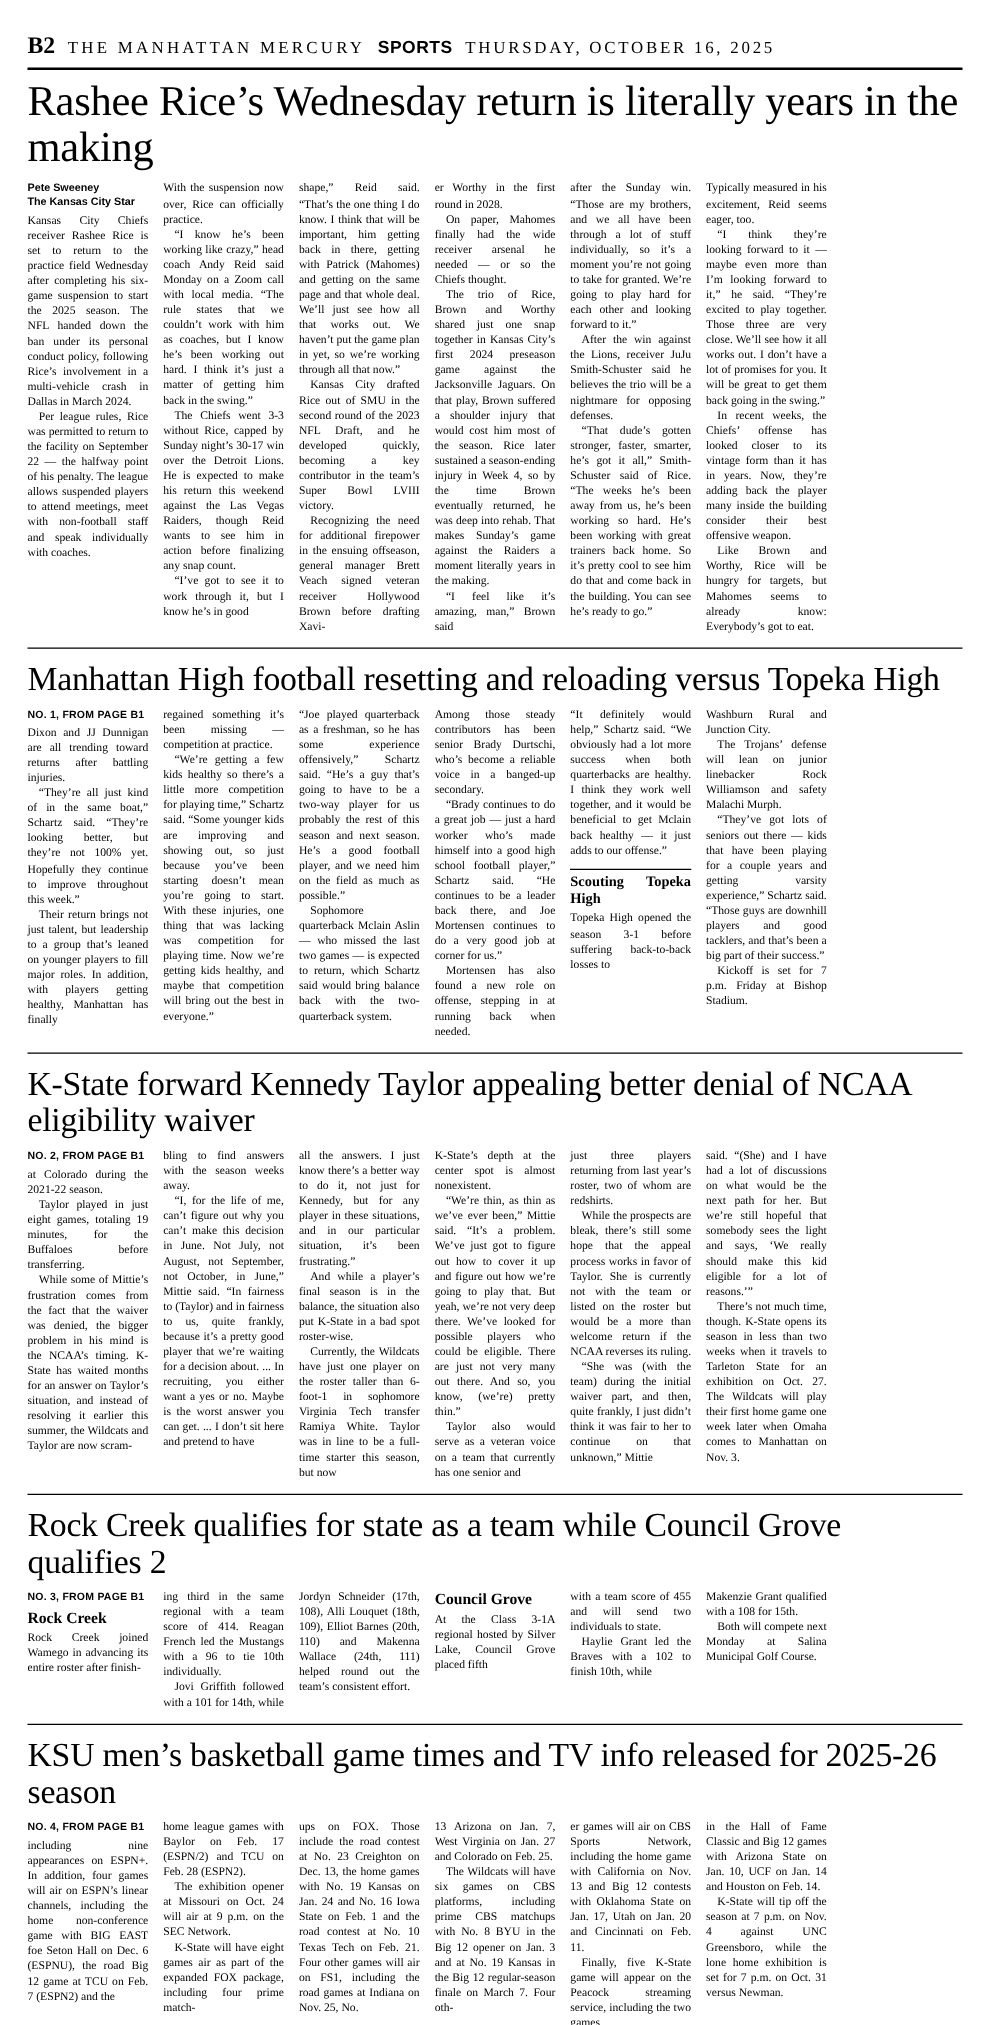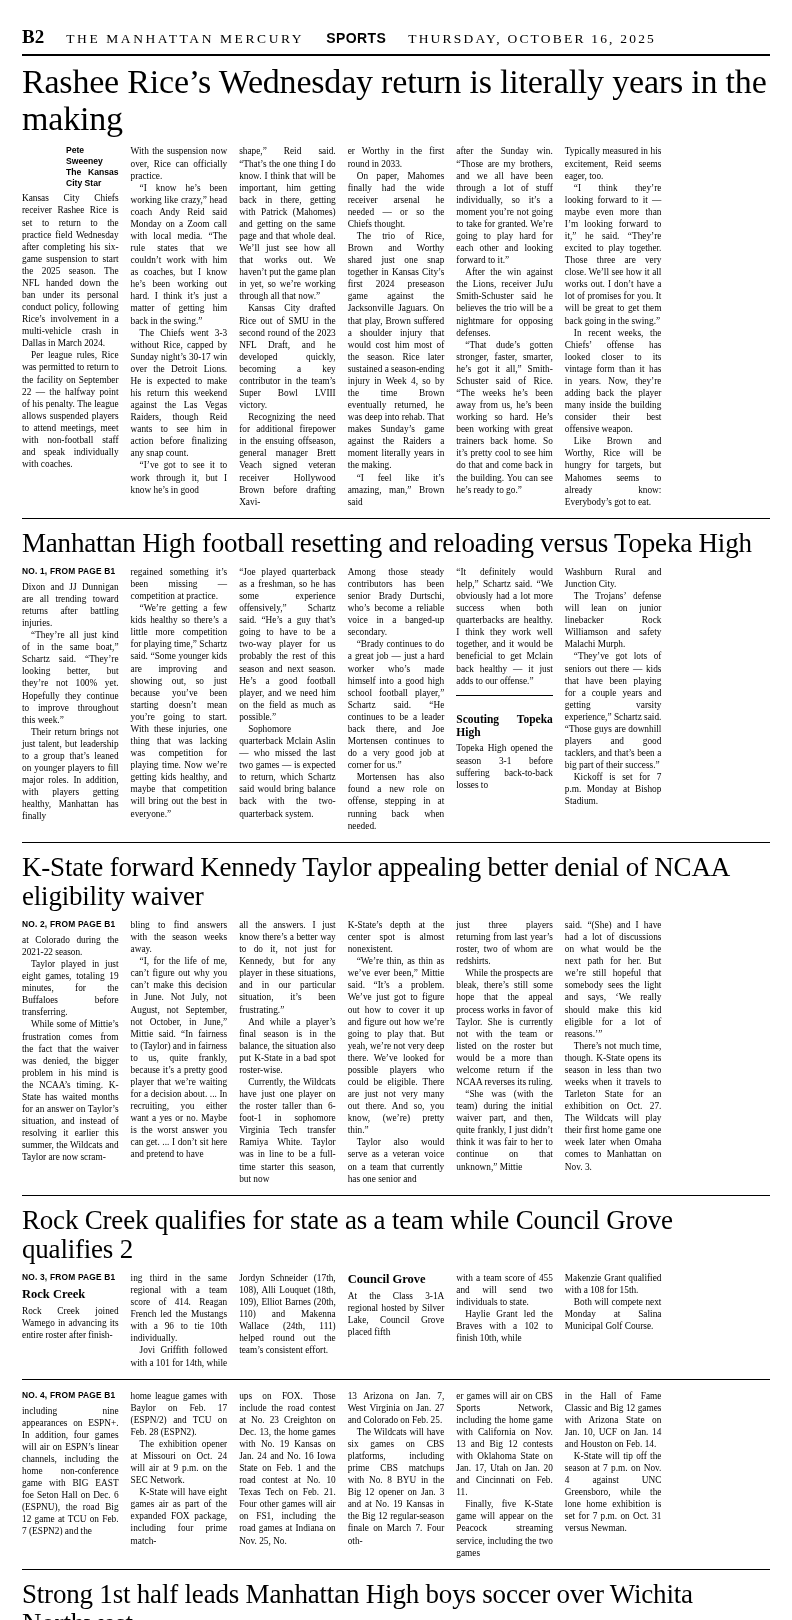--- a/index.html
+++ b/index.html
@@ -9,21 +9,21 @@
     background: #ffffff;
     font-family: "Liberation Serif", serif;
     color: #000;
   }
   .page { width: 792px; min-height: 1620px; padding: 26px 22px 14px 22px; }
 
   
   .masthead {
     display: flex;
     align-items: baseline;
-    gap: 22px;
+    gap: 10px;
     border-bottom: 2px solid #000;
     padding-bottom: 6px;
     margin-bottom: 8px;
   }
   .folio {
     font-family: "Liberation Serif", serif;
     font-weight: bold;
     font-size: 19px;
     letter-spacing: 0px;
   }
@@ -53,39 +53,39 @@
   .headline {
     font-family: "Liberation Serif", serif;
     font-size: 27px;
     font-weight: normal;
     line-height: 1.08;
     margin: 4px 0 8px 0;
     letter-spacing: -0.2px;
   }
   .headline.big { font-size: 34px; }
 
-  .byline { font-family: "Liberation Sans", sans-serif; font-size: 8.6px; font-weight: bold; line-height: 1.25; margin-left: 44px; }
+  .byline { font-family: "Liberation Sans", sans-serif; font-size: 8.6px; font-weight: bold; line-height: 1.25; }
   .jumpline { font-family: "Liberation Sans", sans-serif; font-size: 8.4px; font-weight: bold; text-transform: uppercase; letter-spacing: 0.2px; margin-bottom: 4px;}
 
   
   .colgrid { display: grid; gap: 0 12px; }
   .g7 { grid-template-columns: repeat(7, 1fr); }
   .colbox { font-size: 9.3px; line-height: 1.30; text-align: justify; hyphens: auto; -webkit-hyphens: auto; }
   .colbox p { margin: 0; text-indent: 9px; }
   .colbox p.noindent { text-indent: 0; }
 
   .subhead {
     font-family: "Liberation Serif", serif;
     font-weight: bold;
     font-size: 12.5px;
     line-height: 1.12;
     margin: 0 0 4px 0;
   }
   .subhead.sm { font-size: 11.5px; }
-  .ruleabove { border-top: 1px solid #000; padding-top: 17px; margin-top: 4px; }
+  .ruleabove { border-top: 1px solid #000; padding-top: 4px; margin-top: 4px; }
 
   .spacer-sm { height: 4px; }
 </style>
 </head>
 <body>
 
 <div class="page">
 
   <div class="masthead">
     <div class="folio">B2</div>
@@ -109,21 +109,21 @@
         <p>“I know he’s been working like crazy,” head coach Andy Reid said Monday on a Zoom call with local media. “The rule states that we couldn’t work with him as coaches, but I know he’s been working out hard. I think it’s just a matter of getting him back in the swing.”</p>
         <p>The Chiefs went 3-3 without Rice, capped by Sunday night’s 30-17 win over the Detroit Lions. He is expected to make his return this weekend against the Las Vegas Raiders, though Reid wants to see him in action before finalizing any snap count.</p>
         <p>“I’ve got to see it to work through it, but I know he’s in good</p>
       </div>
       <div class="colbox">
         <p class="noindent">shape,” Reid said. “That’s the one thing I do know. I think that will be important, him getting back in there, getting with Patrick (Mahomes) and getting on the same page and that whole deal. We’ll just see how all that works out. We haven’t put the game plan in yet, so we’re working through all that now.”</p>
         <p>Kansas City drafted Rice out of SMU in the second round of the 2023 NFL Draft, and he developed quickly, becoming a key contributor in the team’s Super Bowl LVIII victory.</p>
         <p>Recognizing the need for additional firepower in the ensuing offseason, general manager Brett Veach signed veteran receiver Hollywood Brown before drafting Xavi-</p>
       </div>
       <div class="colbox">
-        <p class="noindent">er Worthy in the first round in 2033.</p>
+        <p class="noindent">er Worthy in the first round in 2028.</p>
         <p>On paper, Mahomes finally had the wide receiver arsenal he needed — or so the Chiefs thought.</p>
         <p>The trio of Rice, Brown and Worthy shared just one snap together in Kansas City’s first 2024 preseason game against the Jacksonville Jaguars. On that play, Brown suffered a shoulder injury that would cost him most of the season. Rice later sustained a season-ending injury in Week 4, so by the time Brown eventually returned, he was deep into rehab. That makes Sunday’s game against the Raiders a moment literally years in the making.</p>
         <p>“I feel like it’s amazing, man,” Brown said</p>
       </div>
       <div class="colbox">
         <p class="noindent">after the Sunday win. “Those are my brothers, and we all have been through a lot of stuff individually, so it’s a moment you’re not going to take for granted. We’re going to play hard for each other and looking forward to it.”</p>
         <p>After the win against the Lions, receiver JuJu Smith-Schuster said he believes the trio will be a nightmare for opposing defenses.</p>
         <p>“That dude’s gotten stronger, faster, smarter, he’s got it all,” Smith-Schuster said of Rice. “The weeks he’s been away from us, he’s been working so hard. He’s been working with great trainers back home. So it’s pretty cool to see him do that and come back in the building. You can see he’s ready to go.”</p>
       </div>
       <div class="colbox">
@@ -163,21 +163,21 @@
         <div class="spacer-sm"></div>
         <div class="ruleabove">
           <div class="subhead sm">Scouting Topeka High</div>
         </div>
         <p class="noindent">Topeka High opened the season 3-1 before suffering back-to-back losses to</p>
       </div>
       <div class="colbox">
         <p class="noindent">Washburn Rural and Junction City.</p>
         <p>The Trojans’ defense will lean on junior linebacker Rock Williamson and safety Malachi Murph.</p>
         <p>“They’ve got lots of seniors out there — kids that have been playing for a couple years and getting varsity experience,” Schartz said. “Those guys are downhill players and good tacklers, and that’s been a big part of their success.”</p>
-        <p>Kickoff is set for 7 p.m. Monday at Bishop Stadium.</p>
+        <p>Kickoff is set for 7 p.m. Friday at Bishop Stadium.</p>
         <p></p>
       </div>
       <div class="colbox"></div>
     </div>
   </div>
 
   <div class="story">
     <h1 class="headline">K-State forward Kennedy Taylor appealing better denial of NCAA eligibility waiver</h1>
     <div class="colgrid g7">
       <div class="colbox">
@@ -238,20 +238,21 @@
       </div>
       <div class="colbox">
         <p class="noindent">Makenzie Grant qualified with a 108 for 15th.</p>
         <p>Both will compete next Monday at Salina Municipal Golf Course.</p>
       </div>
       <div class="colbox"></div>
     </div>
   </div>
 
   <div class="story">
+    <h1 class="headline">KSU men’s basketball game times and TV info released for 2025-26 season</h1>
     <div class="colgrid g7">
       <div class="colbox">
         <div class="jumpline">NO. 4, FROM PAGE B1</div>
         <p class="noindent">including nine appearances on ESPN+. In addition, four games will air on ESPN’s linear channels, including the home non-conference game with BIG EAST foe Seton Hall on Dec. 6 (ESPNU), the road Big 12 game at TCU on Feb. 7 (ESPN2) and the</p>
       </div>
       <div class="colbox">
         <p class="noindent">home league games with Baylor on Feb. 17 (ESPN/2) and TCU on Feb. 28 (ESPN2).</p>
         <p>The exhibition opener at Missouri on Oct. 24 will air at 9 p.m. on the SEC Network.</p>
         <p>K-State will have eight games air as part of the expanded FOX package, including four prime match-</p>
       </div>

